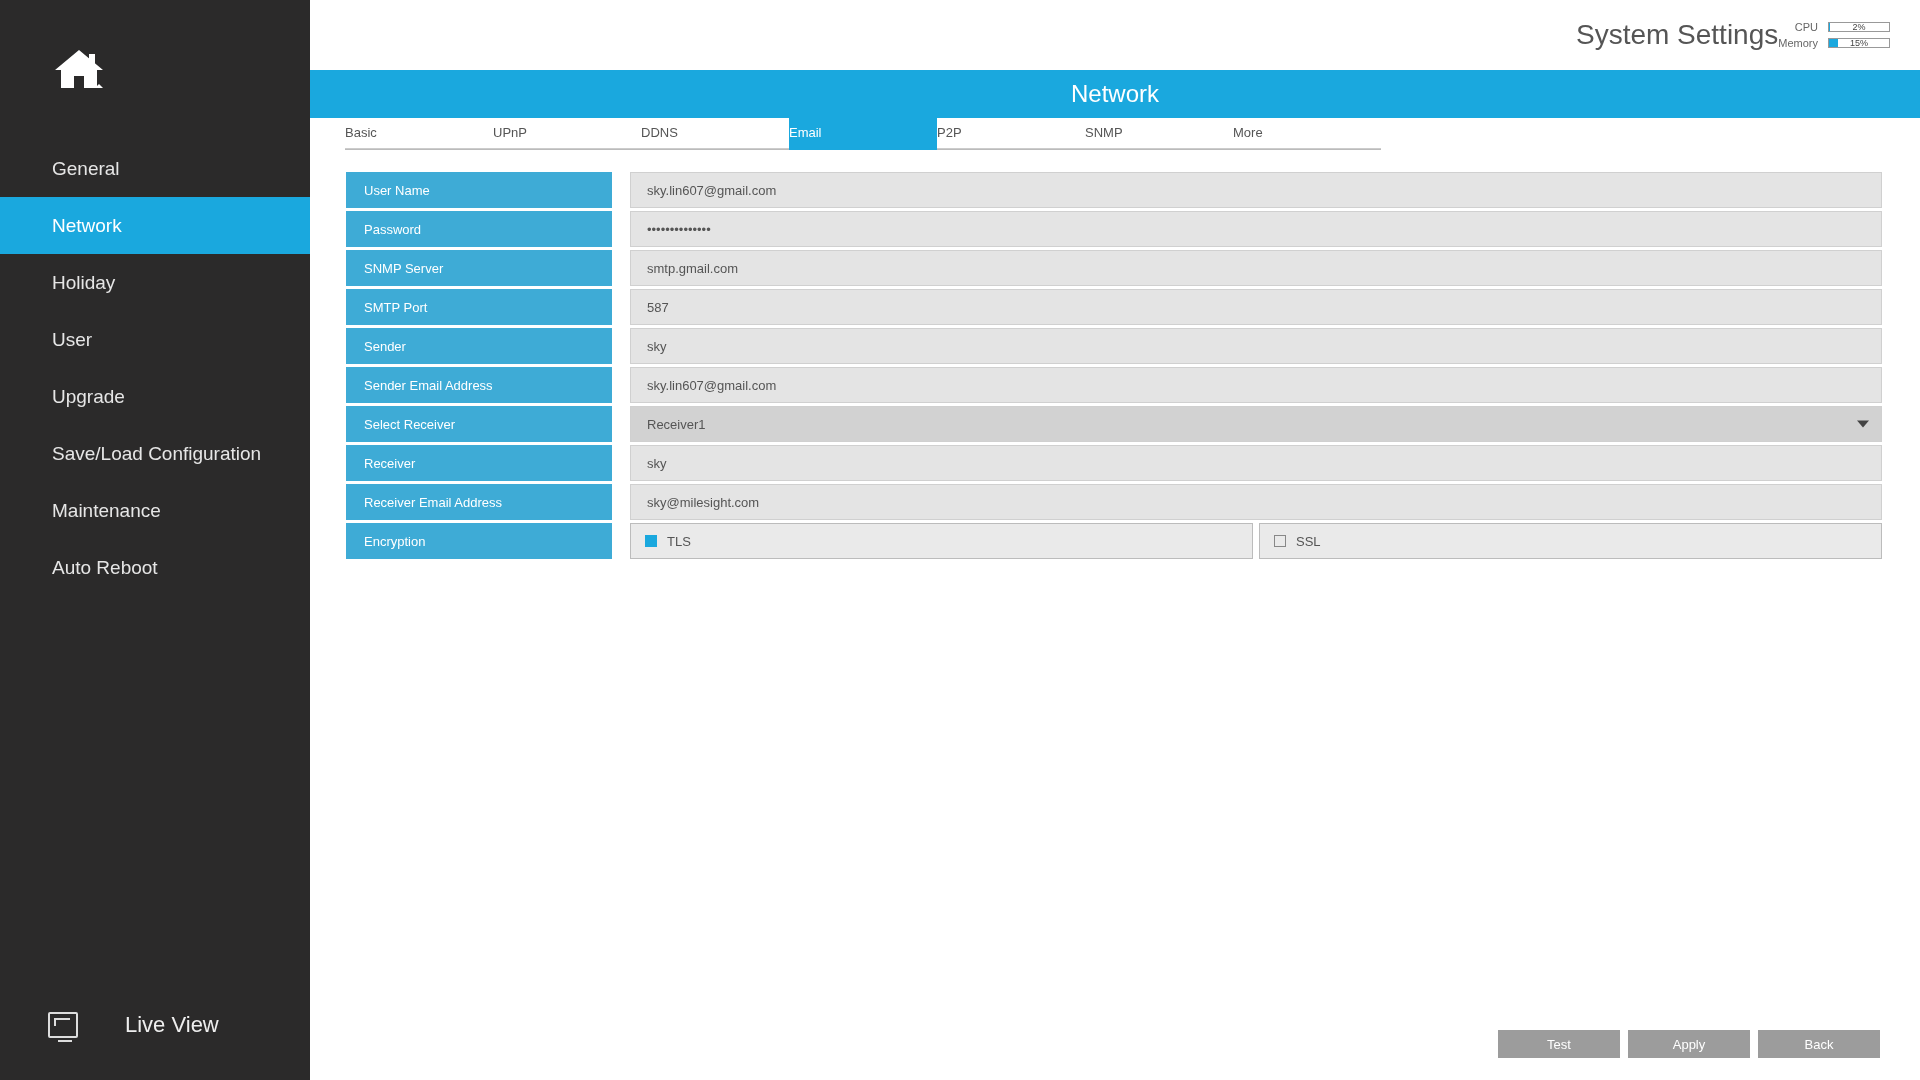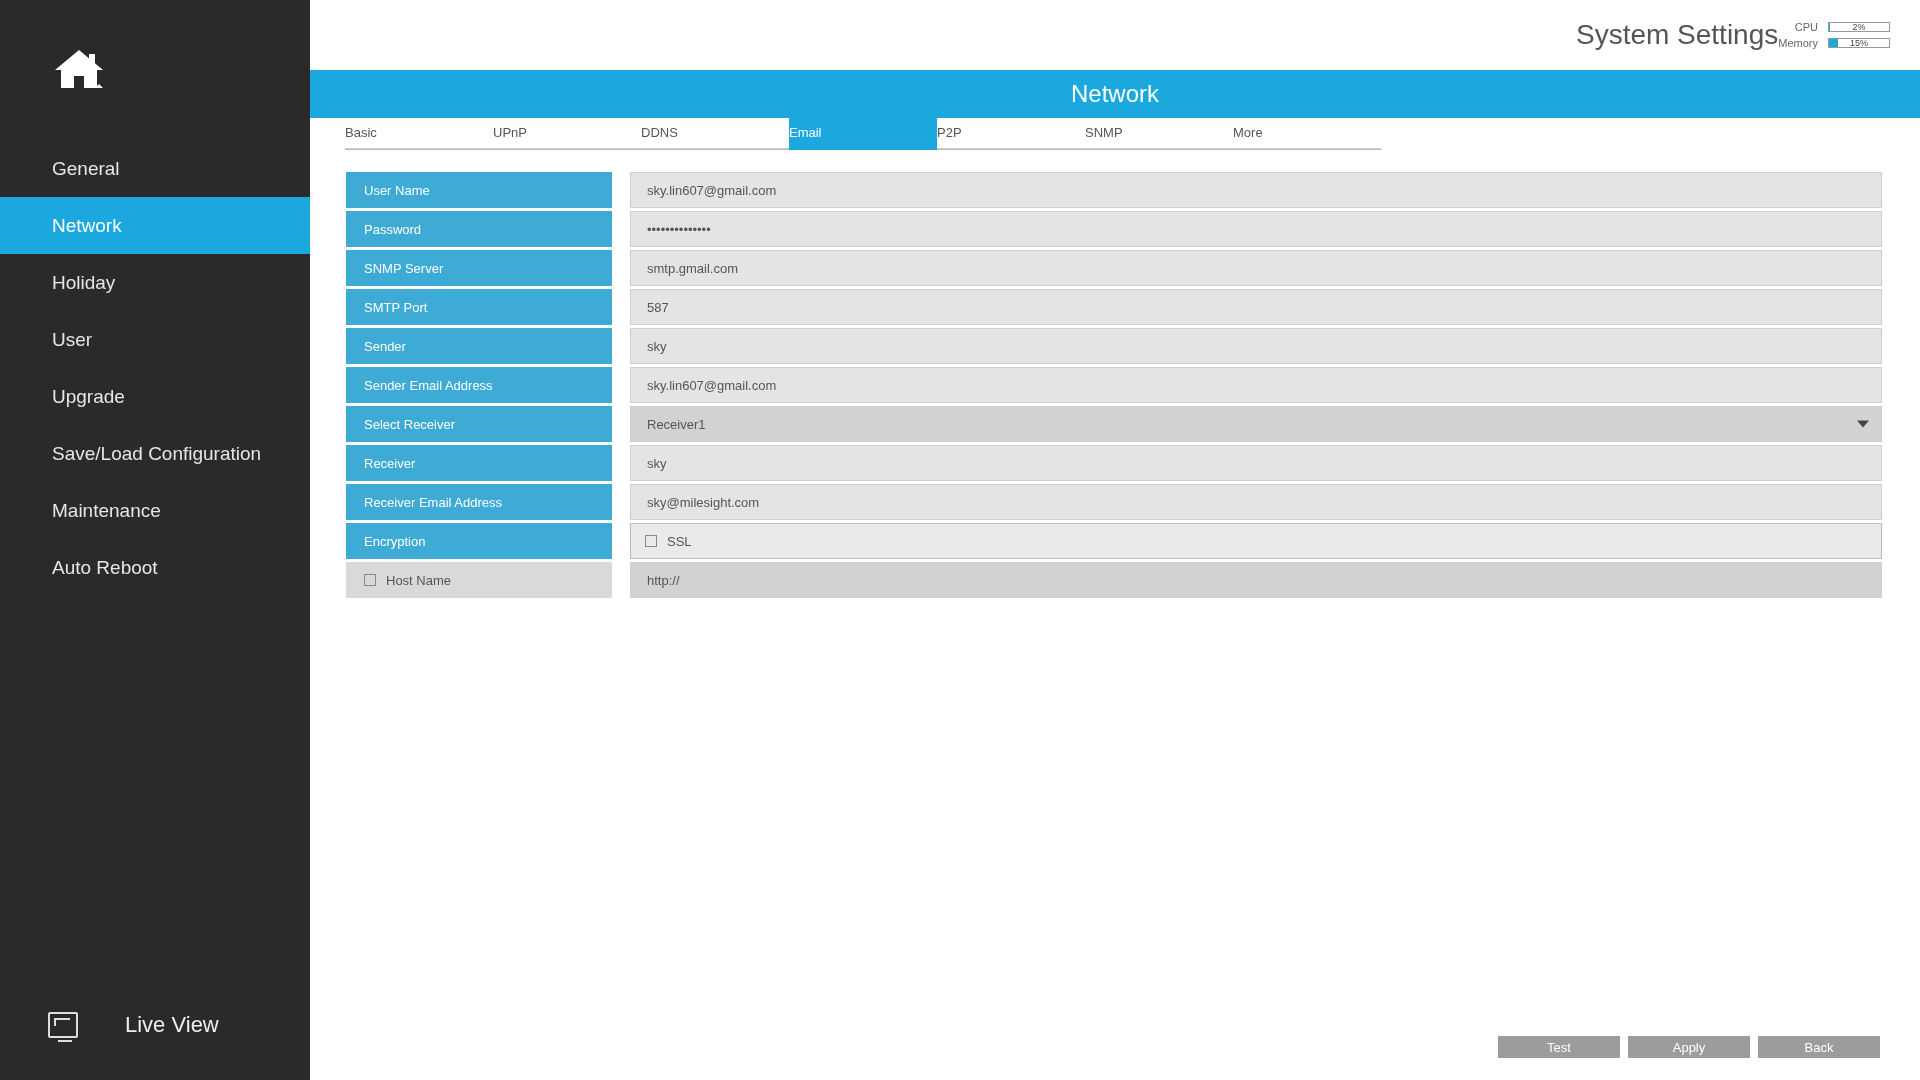--- a/index.html
+++ b/index.html
@@ -44,21 +44,21 @@
   .value-cell { flex: 1; background: #e4e4e4; color: #555; font-size: 13px; padding: 0 16px; display: flex; align-items: center; border:1px solid #d0d0d0; position:relative;}
   .value-cell input { border:none; background:transparent; font-size:13px; color:#555; width:100%; outline:none; font-family:inherit; font-weight:300;}
   .value-cell.dark { background: #d2d2d2; }
   .enc-split { display:flex; gap:6px; flex:1;}
   .enc-box { flex:1; background:#eaeaea; border:1px solid #bcbcbc; display:flex; align-items:center; padding-left:14px; gap:10px; font-size:13px; color:#555;}
   .cb { width:12px; height:12px; border:1px solid #888; display:inline-block; position:relative;}
   .cb.checked { background:#1aa8de; border-color:#1aa8de;}
   .dd-caret { position:absolute; right:12px; top:50%; transform:translateY(-50%); width:0; height:0; border-left:6px solid transparent; border-right:6px solid transparent; border-top:7px solid #444;}
 
   .footer-btns { position:absolute; right: 40px; bottom: 22px; display:flex; gap:8px;}
-  .btn { width: 122px; height: 22px; background:#9c9c9c; color:#fff; font-size:13px; display:flex; align-items:center; justify-content:center; cursor:pointer;}
+  .btn { width: 122px; height: 28px; background:#9c9c9c; color:#fff; font-size:13px; display:flex; align-items:center; justify-content:center; cursor:pointer;}
 </style>
 </head>
 <body>
 
 <div class="app">
 
   <div class="sidebar">
     <div class="home-icon-wrap">
       <span class="home-icon">
         <svg viewBox="0 0 48 40" width="48" height="40">
@@ -183,33 +183,28 @@
       <div class="row">
         <div class="label-cell">Receiver Email Address</div>
         <div class="value-cell">
             <input value="sky@milesight.com" style="">
           </div>
       </div>
       <div class="row enc-row">
         <div class="label-cell">Encryption</div>
         <div class="enc-split">
           <div class="enc-box">
+            <span class="cb checked"></span>
+            <span>TLS</span>
+          </div>
+          <div class="enc-box">
             <span class="cb"></span>
             <span>SSL</span>
           </div>
         </div>
-      </div>
-      <div class="row">
-        <div class="label-cell gray">
-          <span class="cb"></span>
-          <span>Host Name</span>
-        </div>
-        <div class="value-cell dark">
-            <input value="http://" style="">
-          </div>
       </div>
     </div>
 
     <div class="footer-btns">
       <div class="btn">
           <span>Test</span>
         </div>
       <div class="btn">
           <span>Apply</span>
         </div>

